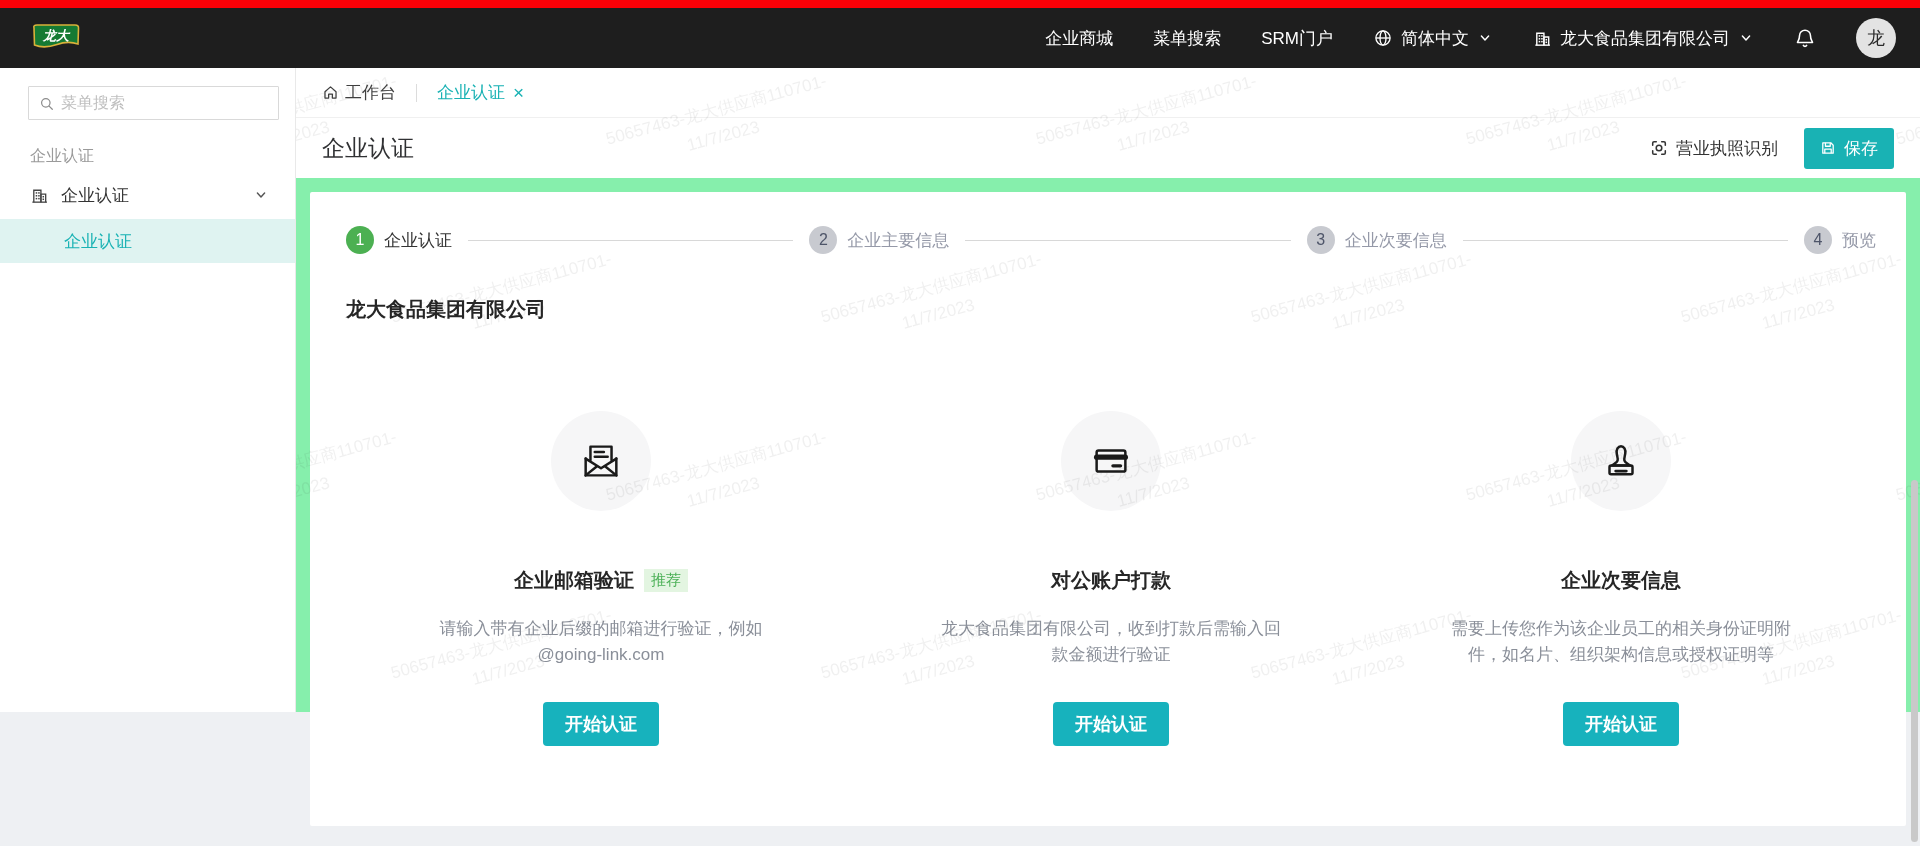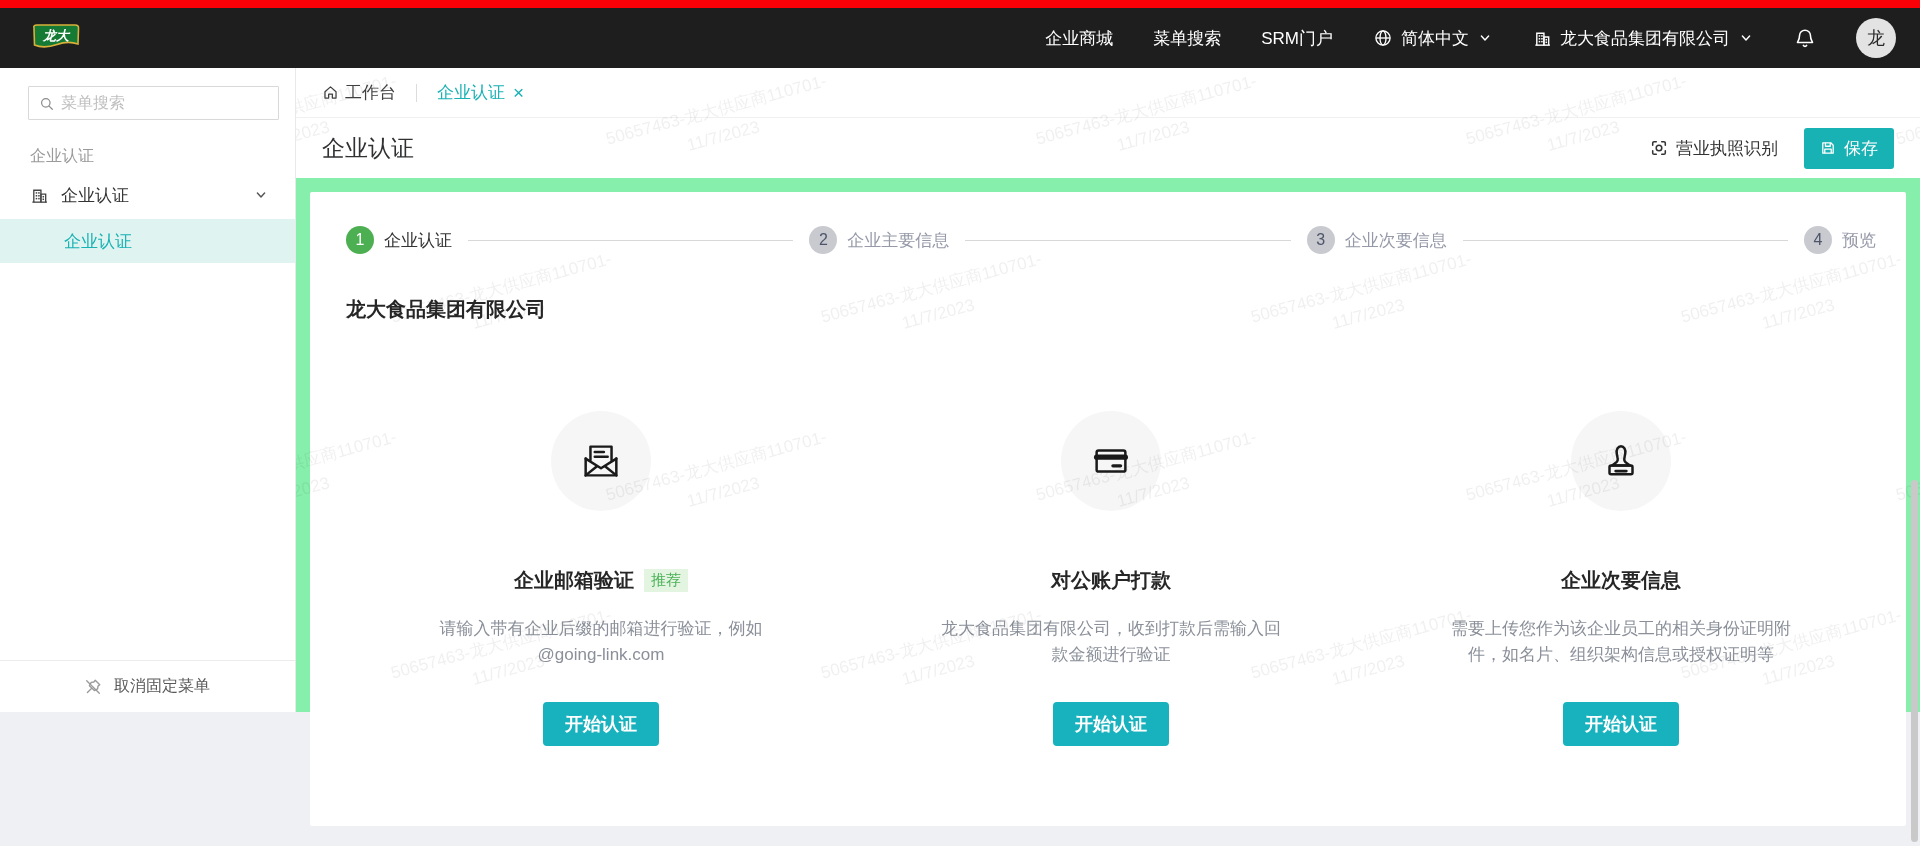--- a/index.html
+++ b/index.html
@@ -206,28 +206,20 @@
             </svg>
         </span>
       </div>
 
       <div class="menu-child">
         <span>企业认证</span>
       </div>
 
       <div class="side-spacer"></div>
 
-      <div class="side-footer">
-        <svg width="18" height="18" viewBox="0 0 20 20" fill="none" stroke="#9a9a9a" stroke-width="1.5" stroke-linecap="round" stroke-linejoin="round">
-          <path d="M12.5 2.5 L17.5 7.5 L15.6 9 L15.1 12 L11.5 14 L6 8.5 L8 4.9 L11 4.4 Z"></path>
-          <line x1="8.6" y1="11.4" x2="3.8" y2="16.2"></line>
-          <line x1="3" y1="3" x2="17" y2="17"></line>
-        </svg>
-        <span>取消固定菜单</span>
-      </div>
     </div>
 
     <div class="main">
 
       <div class="tabbar">
         <div class="tab-home">
           <svg width="17" height="17" viewBox="0 0 20 20" fill="none" stroke="#404040" stroke-width="1.5" stroke-linejoin="round">
             <path d="M3.5 9.2 L10 3.4 L16.5 9.2 V16.5 H12.2 V11.8 H7.8 V16.5 H3.5 Z"></path>
           </svg>
           <span>工作台</span>

